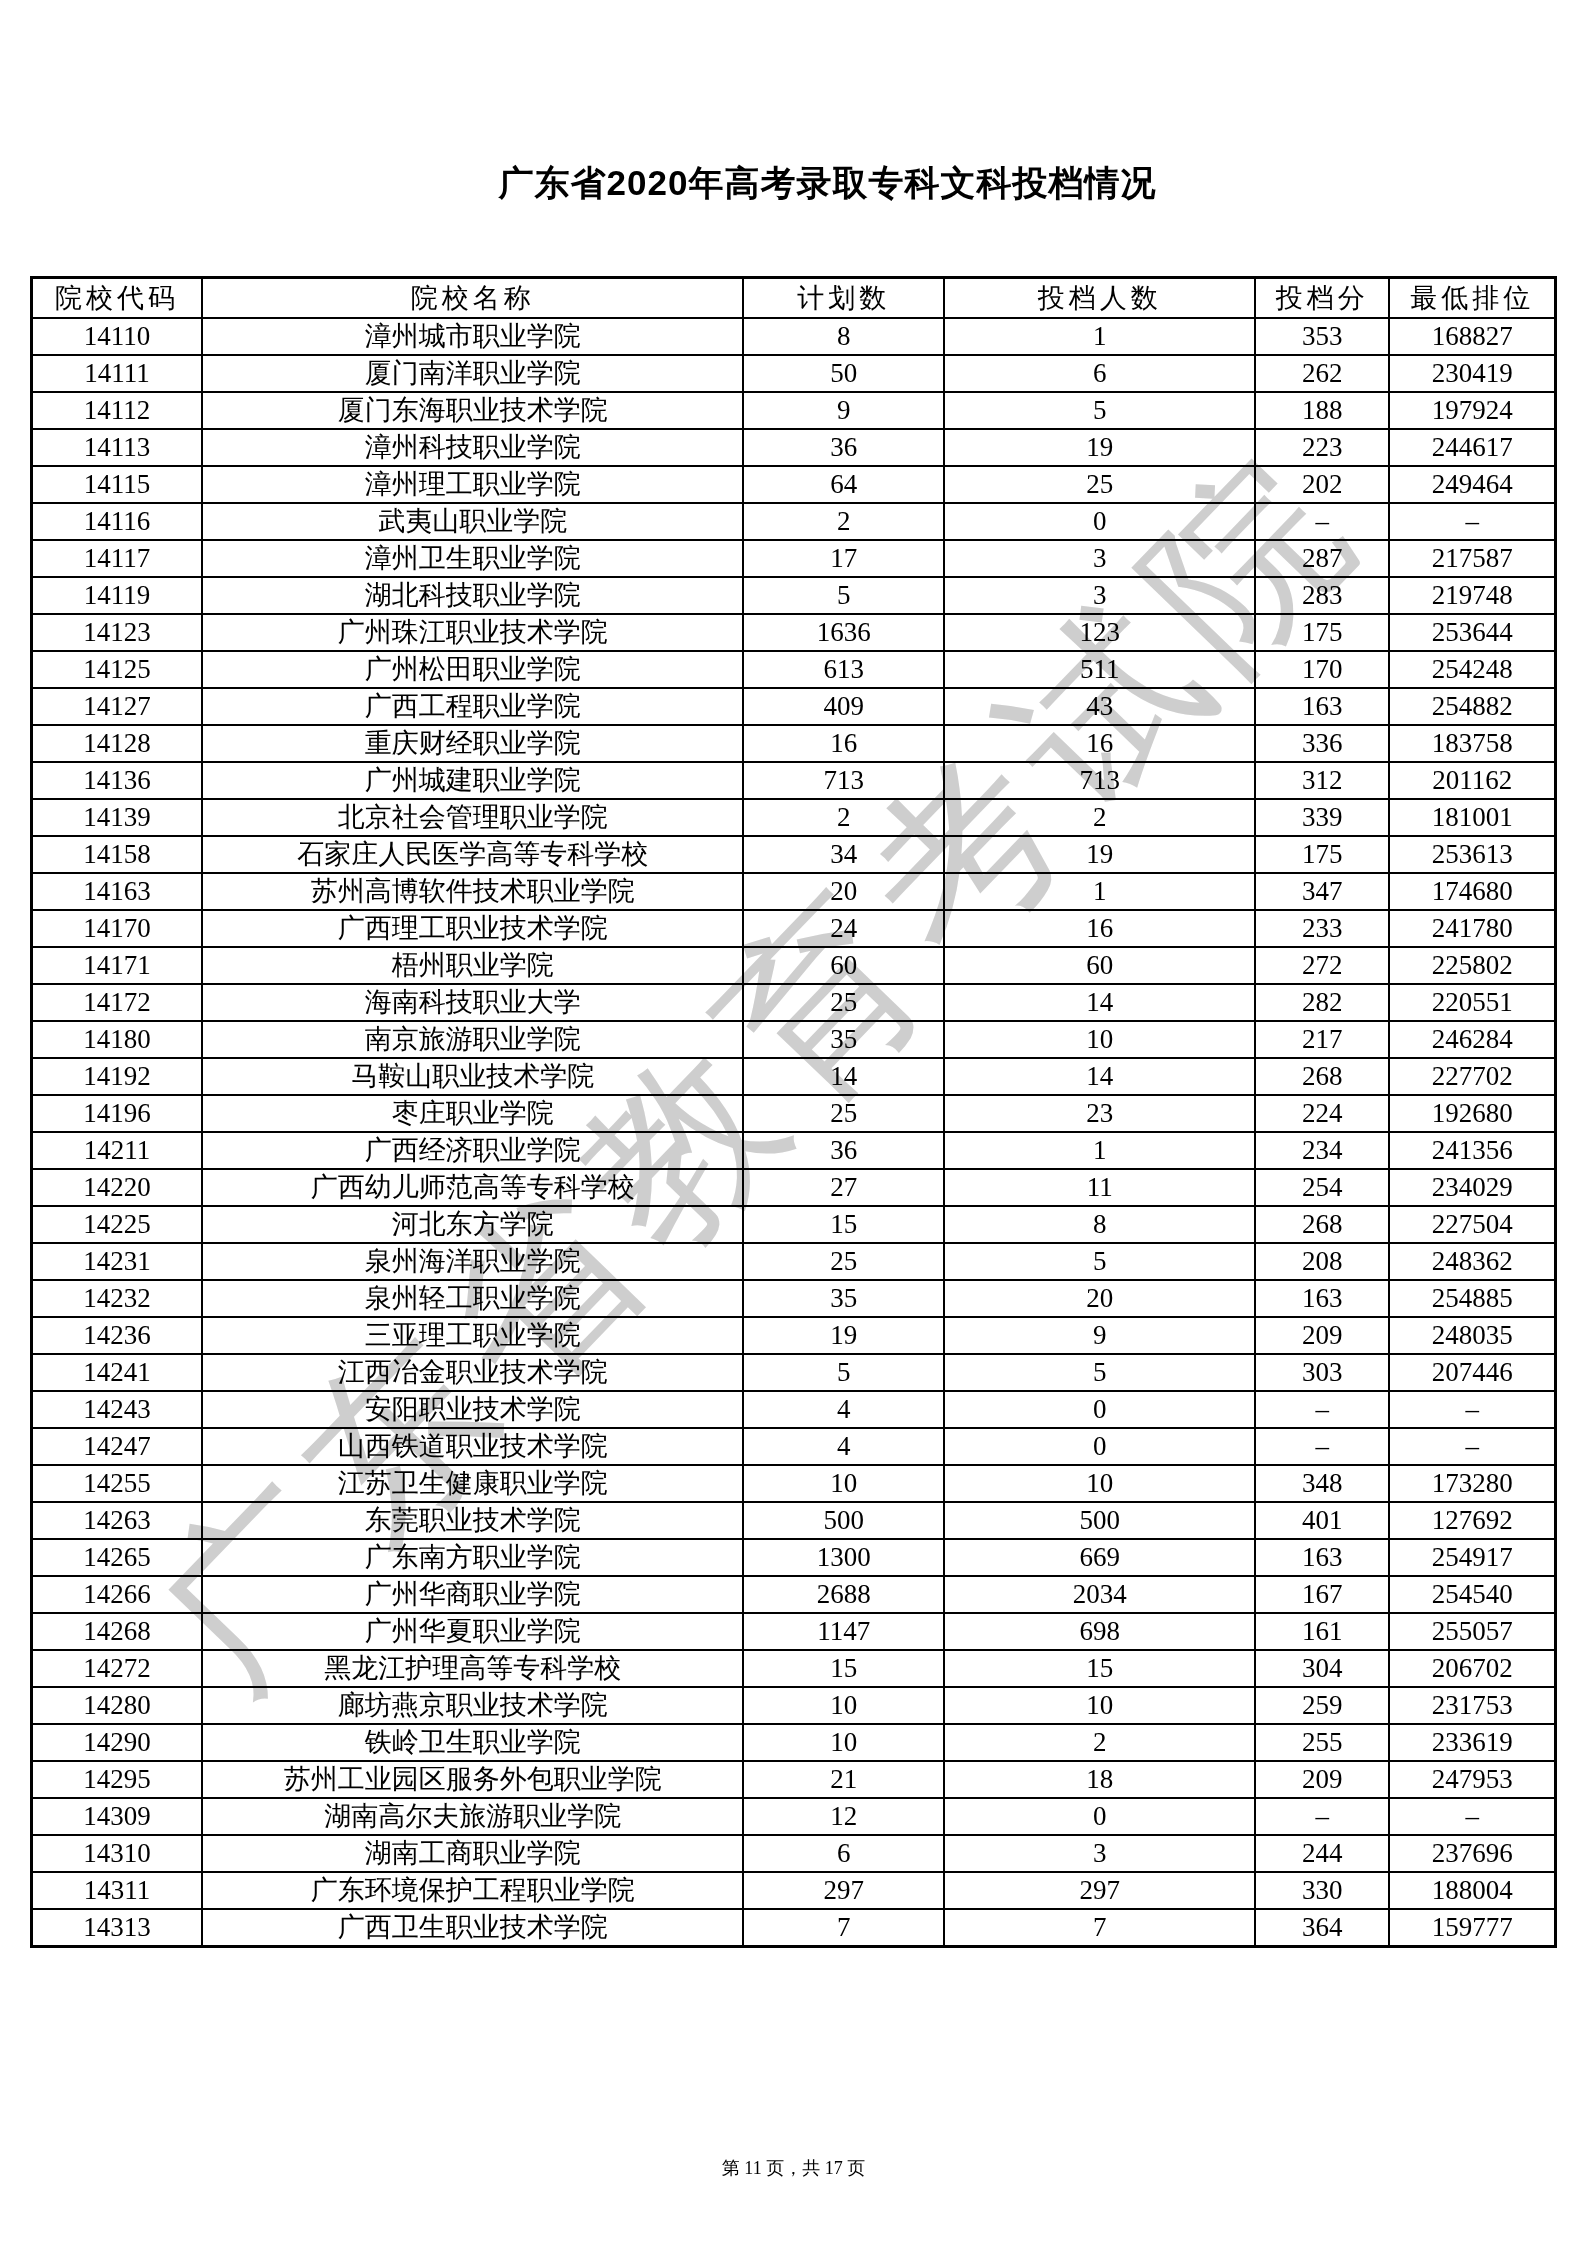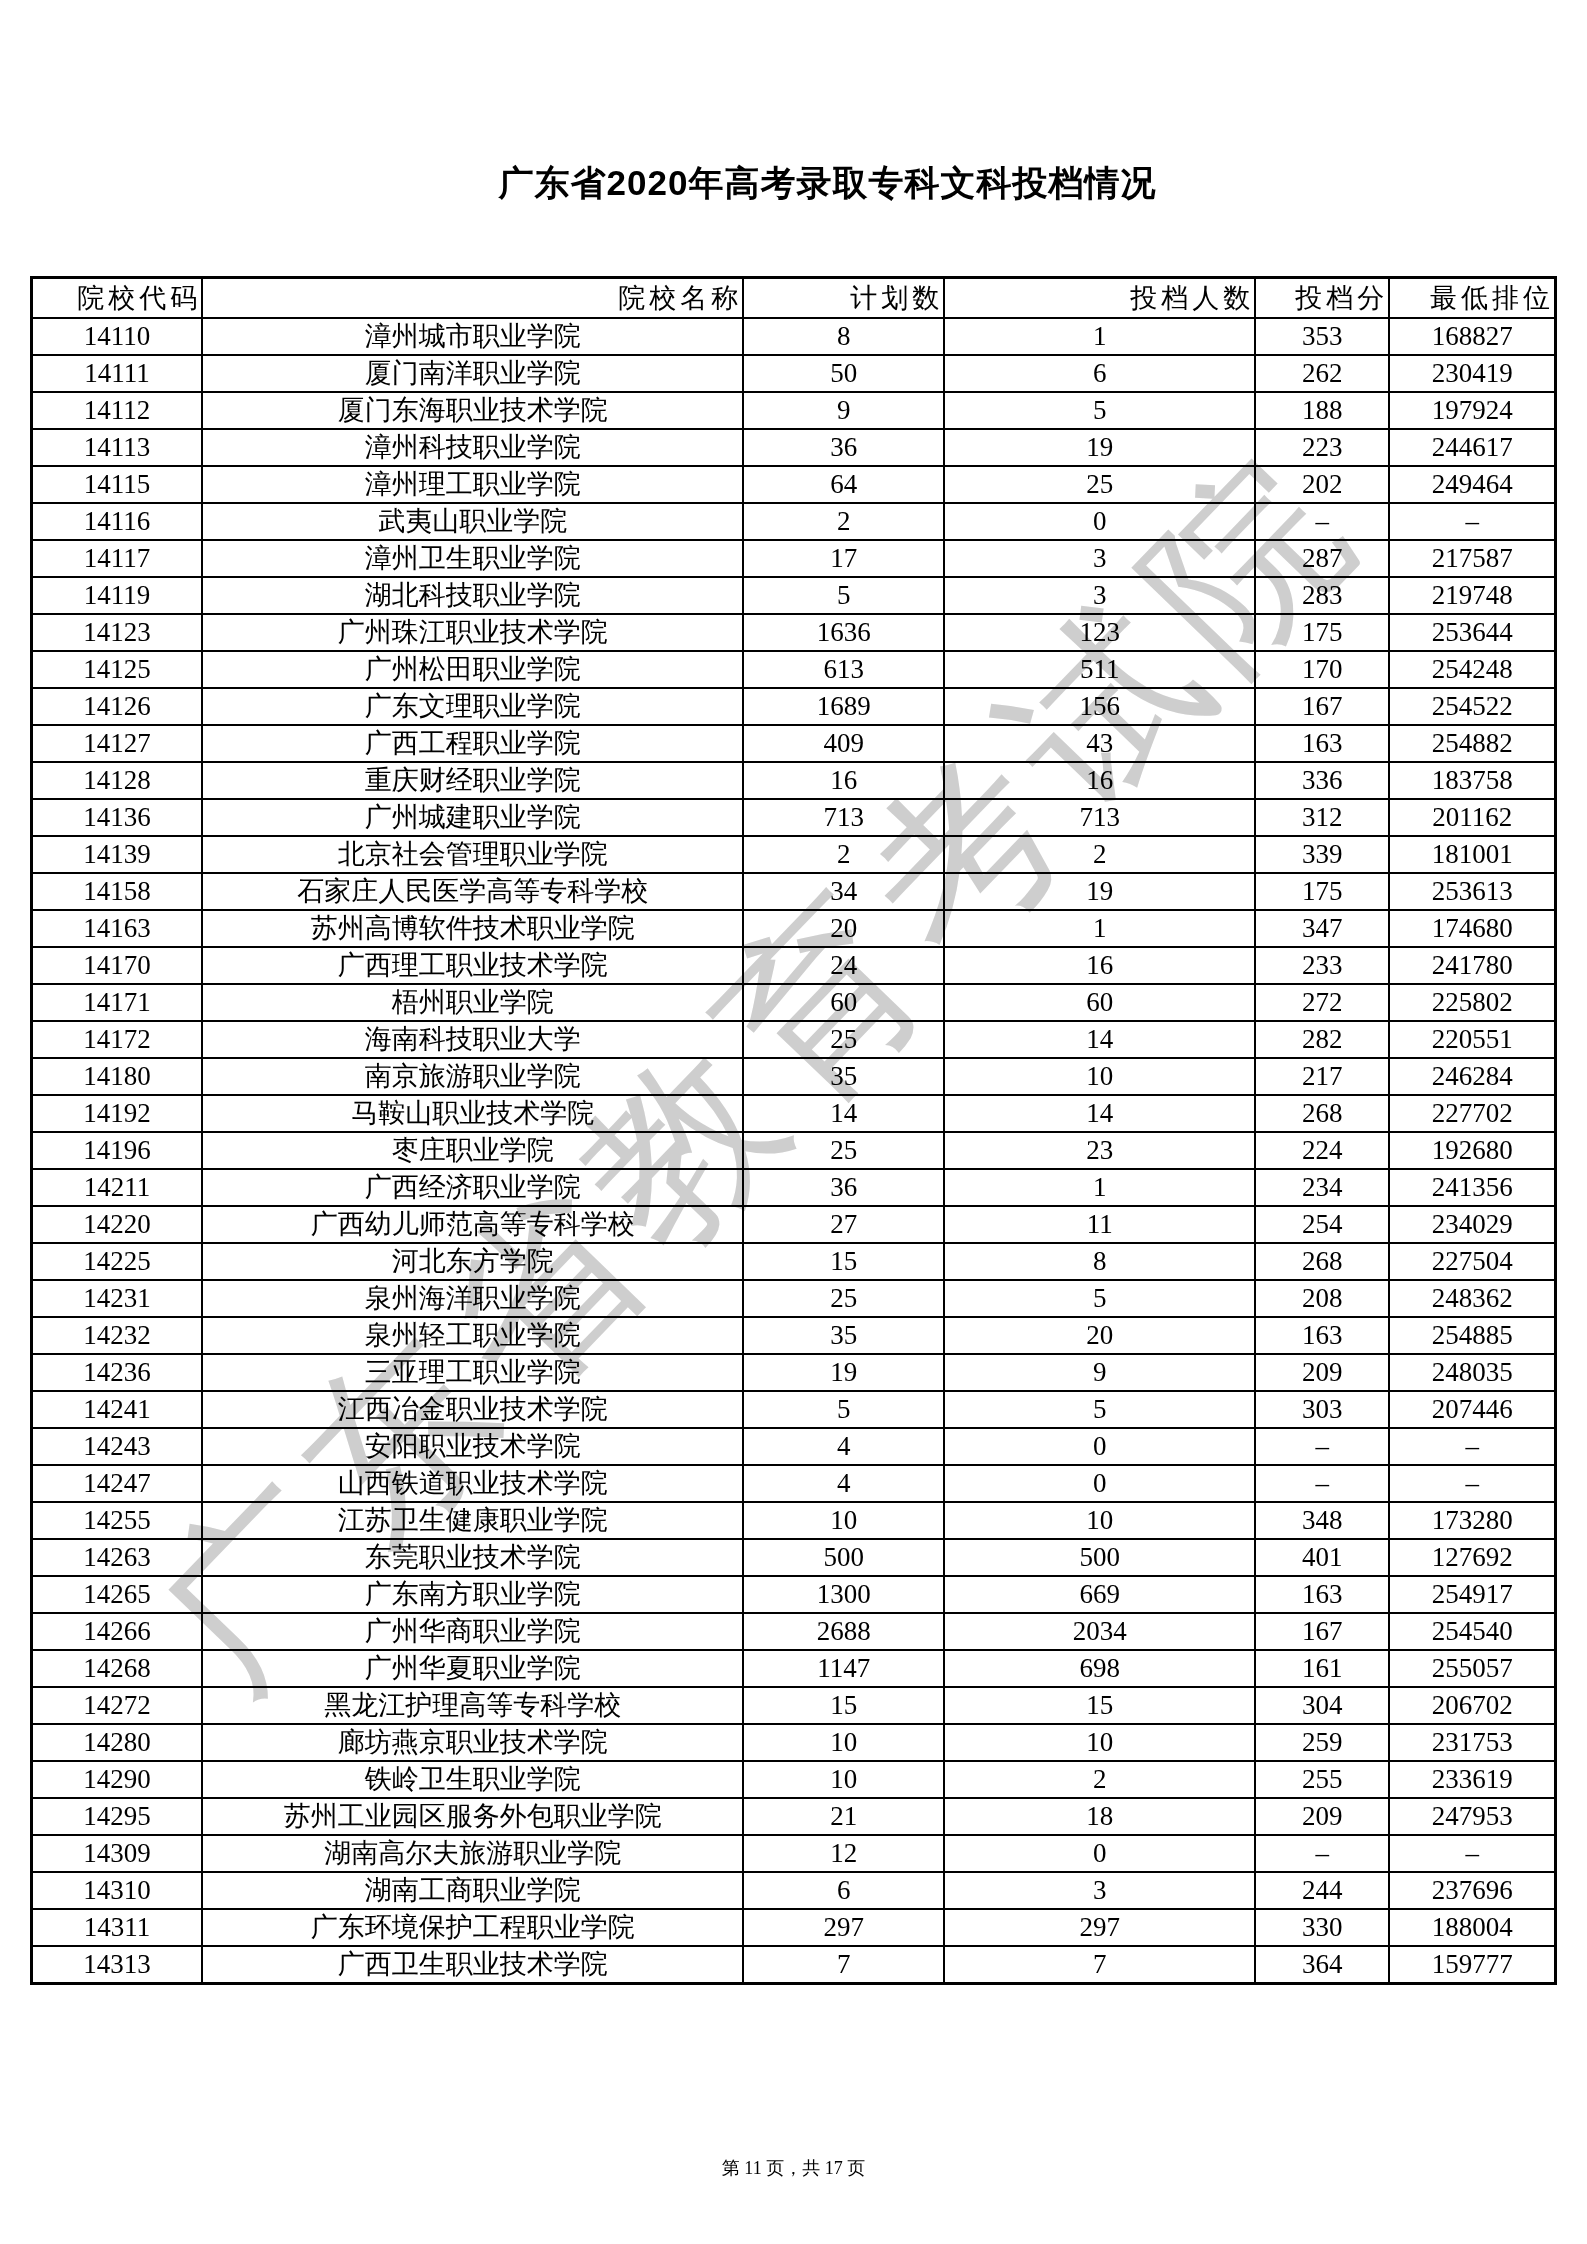--- a/index.html
+++ b/index.html
@@ -58,21 +58,20 @@
     line-height:35px;
     padding:0;
     overflow:hidden;
     white-space:nowrap;
     font-weight:normal;
     background:transparent;
   }
   table.admission th{
     height:38px;line-height:38px;
     letter-spacing:4px;
-    text-align:right;
   }
   .footer{
     position:absolute;
     top:2156px;left:0;width:100%;
     text-align:center;
     font-size:18px;
     z-index:2;
   }
 </style>
 </head>
@@ -179,28 +178,20 @@
           </tr>
           <tr>
             <td>14125</td>
             <td>广州松田职业学院</td>
             <td>613</td>
             <td>511</td>
             <td>170</td>
             <td>254248</td>
           </tr>
           <tr>
-            <td>14126</td>
-            <td>广东文理职业学院</td>
-            <td>1689</td>
-            <td>156</td>
-            <td>167</td>
-            <td>254522</td>
-          </tr>
-          <tr>
             <td>14127</td>
             <td>广西工程职业学院</td>
             <td>409</td>
             <td>43</td>
             <td>163</td>
             <td>254882</td>
           </tr>
           <tr>
             <td>14128</td>
             <td>重庆财经职业学院</td>

